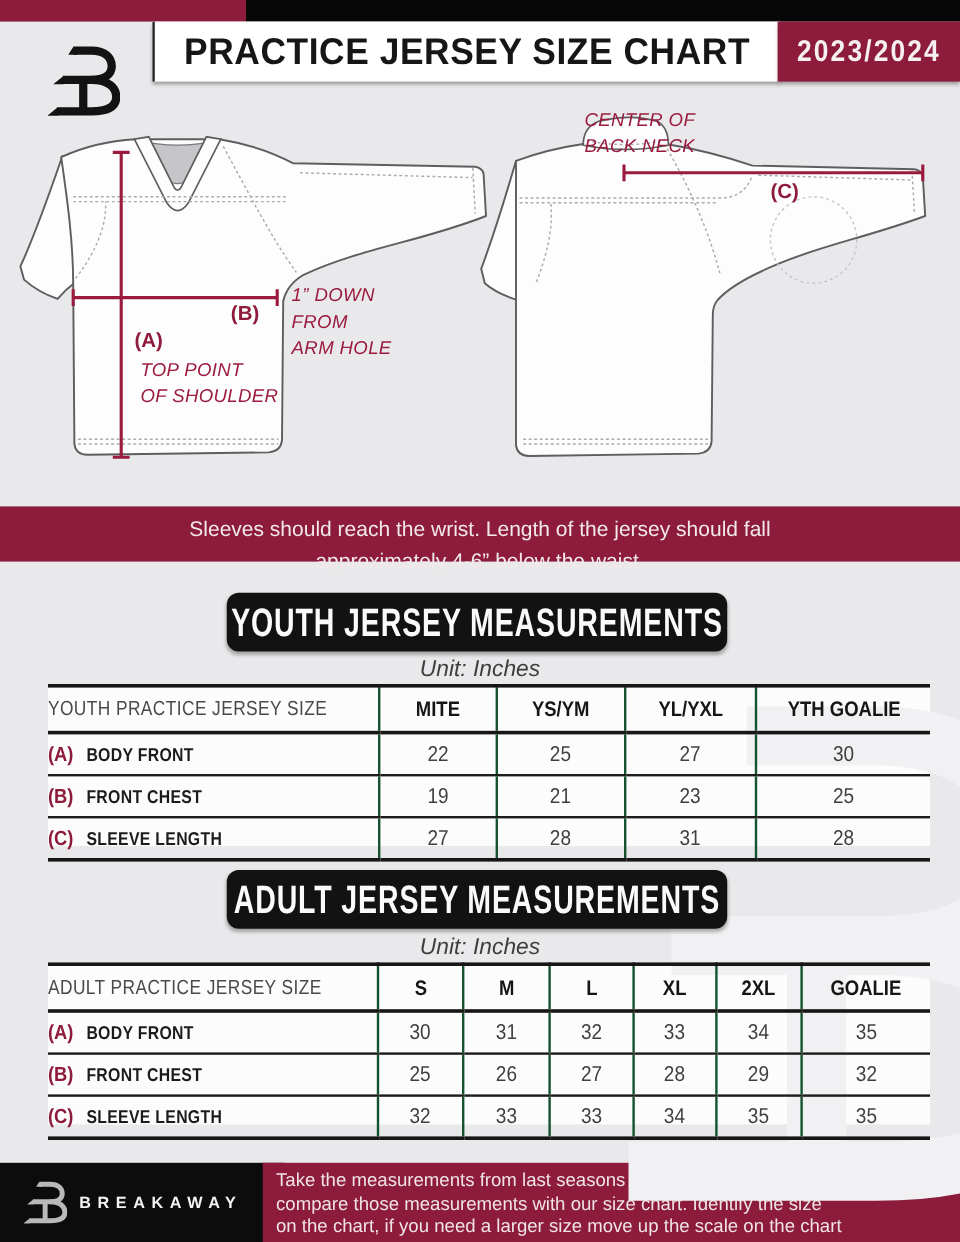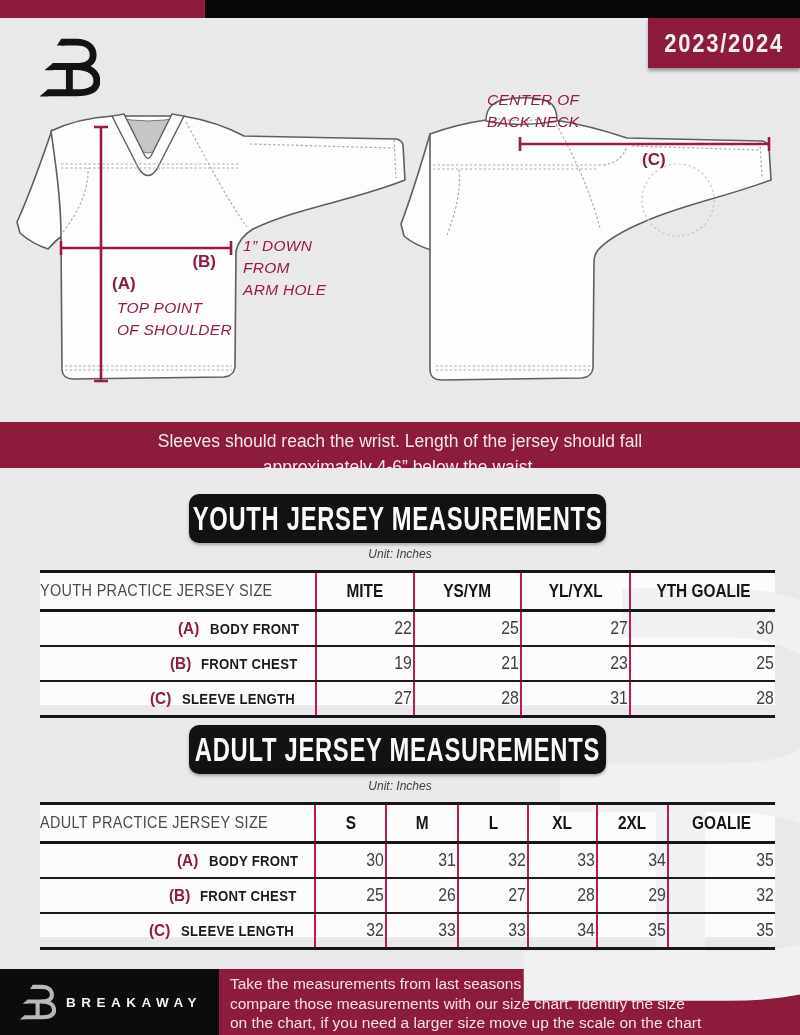--- a/index.html
+++ b/index.html
@@ -39,30 +39,30 @@
 
   
   .watermark{left:470px;top:535px;width:430px;height:470px;color:#F1F1F3;pointer-events:none;z-index:2;}
 
   
   .bar-title{width:417px;height:49px;background:#121212;border-radius:10px;
              box-shadow:0 2px 3px rgba(40,40,40,.35);
              display:flex;align-items:center;justify-content:center;z-index:3;}
   .bar-title span{color:#FAFAFA;font-size:33px;font-weight:bold;letter-spacing:1px;
              display:inline-block;transform:scaleX(.72);white-space:nowrap;}
-  .unit{width:800px;text-align:center;font-style:italic;font-size:12px;color:#3E3E3E;z-index:3;}
+  .unit{width:800px;text-align:center;font-style:italic;font-size:19px;color:#3E3E3E;z-index:3;}
 
   
   .band{left:40px;width:735px;background:#FCFCFD;z-index:1;}
   .mtable{border-collapse:collapse;table-layout:fixed;width:735px;z-index:3;position:absolute;left:40px;}
-  .mtable td{border-left:2px solid #be185d;padding:0;vertical-align:middle;}
+  .mtable td{border-left:2px solid #14532d;padding:0;vertical-align:middle;}
   .mtable td:first-child{border-left:none;}
   .mtable tr.thead td{height:36px;border-bottom:3px solid #161616;}
   .mtable{border-top:3px solid #161616;}
-  .mtable tr.drow td{height:33px;border-bottom:2px solid #1C1C1C;text-align:right;}
+  .mtable tr.drow td{height:33px;border-bottom:2px solid #1C1C1C;}
   .mtable tr.drow:last-child td{border-bottom:3px solid #161616;}
   .size-h{padding-left:18px;}
   .size-h span{font-size:17px;color:#4A4A4A;display:inline-block;transform:scaleX(.85);
                transform-origin:left;white-space:nowrap;letter-spacing:.4px;}
   .col-h{text-align:center;}
   .col-h span{font-size:17.5px;font-weight:bold;color:#161616;display:inline-block;
               transform:scaleX(.88);white-space:nowrap;}
   .lbl{padding-left:30px;white-space:nowrap;}
   .lbl .key{font-size:17px;font-weight:bold;color:#8E1B3C;display:inline-block;transform:scaleX(.9);transform-origin:left;}
   .lbl .nm{font-size:15.5px;font-weight:bold;color:#1B1B1B;display:inline-block;
@@ -89,20 +89,23 @@
     <g fill="none" stroke="currentColor" stroke-width="11">
       <path d="M34 17 H58 C77 17 85 27 85 38 C85 50 74 56 58 56 H20"></path>
       <path d="M58 56 C81 56 91 67 91 79 C91 92 79 98 58 98 H12"></path>
       <path d="M47 56 V98"></path>
     </g>
     <path d="M34 11.5 L27 22.5 L40 22.5 Z" fill="currentColor"></path>
     <path d="M21 50.5 L7 62 L21 62 Z" fill="currentColor"></path>
     <path d="M13 92.5 L-1 104 L13 104 Z" fill="currentColor"></path>
   </svg>
 
+  <div class="abs title-box">
+    <span>PRACTICE JERSEY SIZE CHART</span>
+  </div>
   <div class="abs season-box">
     <span>2023/2024</span>
   </div>
 
   <svg class="abs diagram" viewBox="0 0 800 350">
 
     <g>
       <path class="jersey" d="M52 60 C41 92 28 128 17 152 L20 163 C29 171 39 176 48 179 C54 172 59 168 63 165 L62 95 Z"></path>
       <path class="jersey" d="M51 61 C72 51 96 47 113 46 L183 46 C207 50 229 58 244 66 L396 69 Q402 70 403 75 L405 110 C352 131 300 137 253 159 C243 165 238 172 236 181 L235 297 Q234 306 224 307 L73 309 Q63 309 62 300 L61 167 C61 131 56 96 51 61 Z"></path>
       <path d="M114 47 Q148 55 182 47 L160 78 Q148 88 136 78 Z" fill="#C6C6C8" stroke="#77777A" stroke-width="1"></path>

